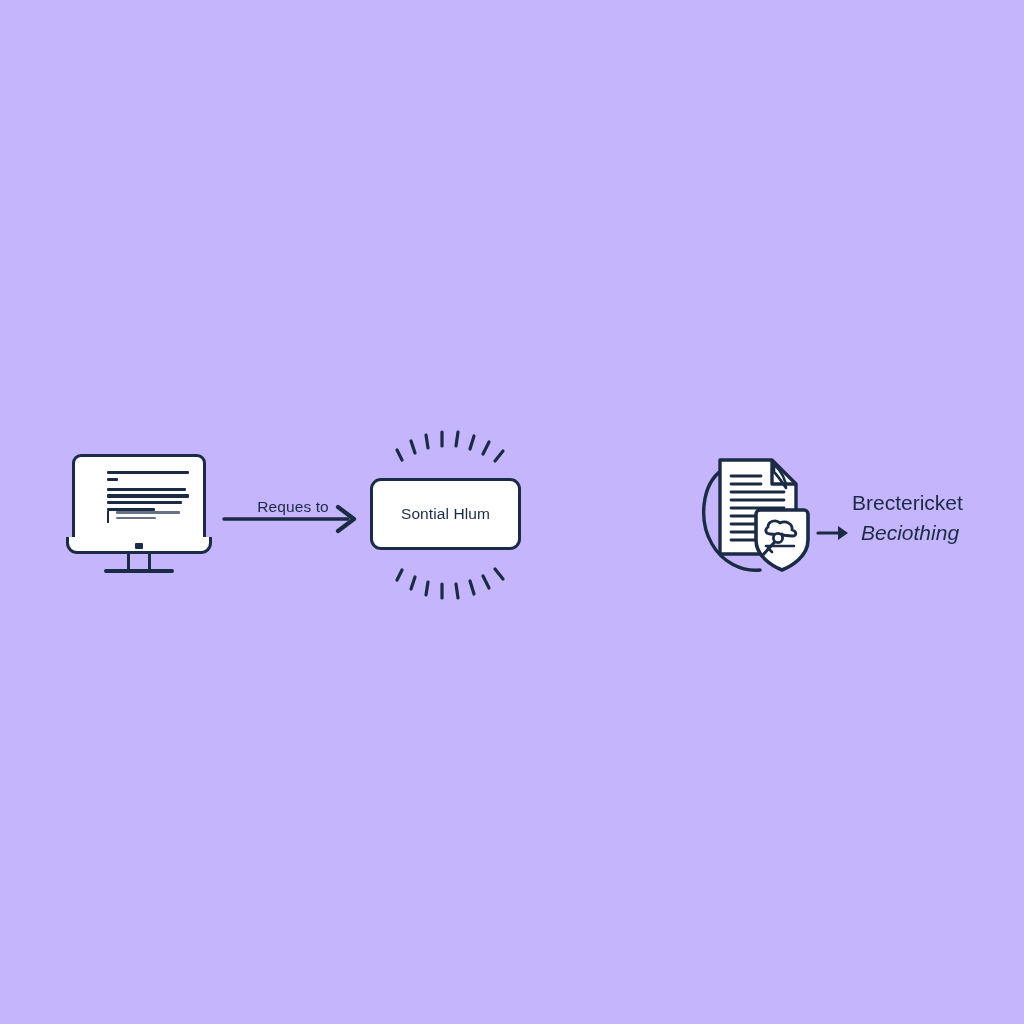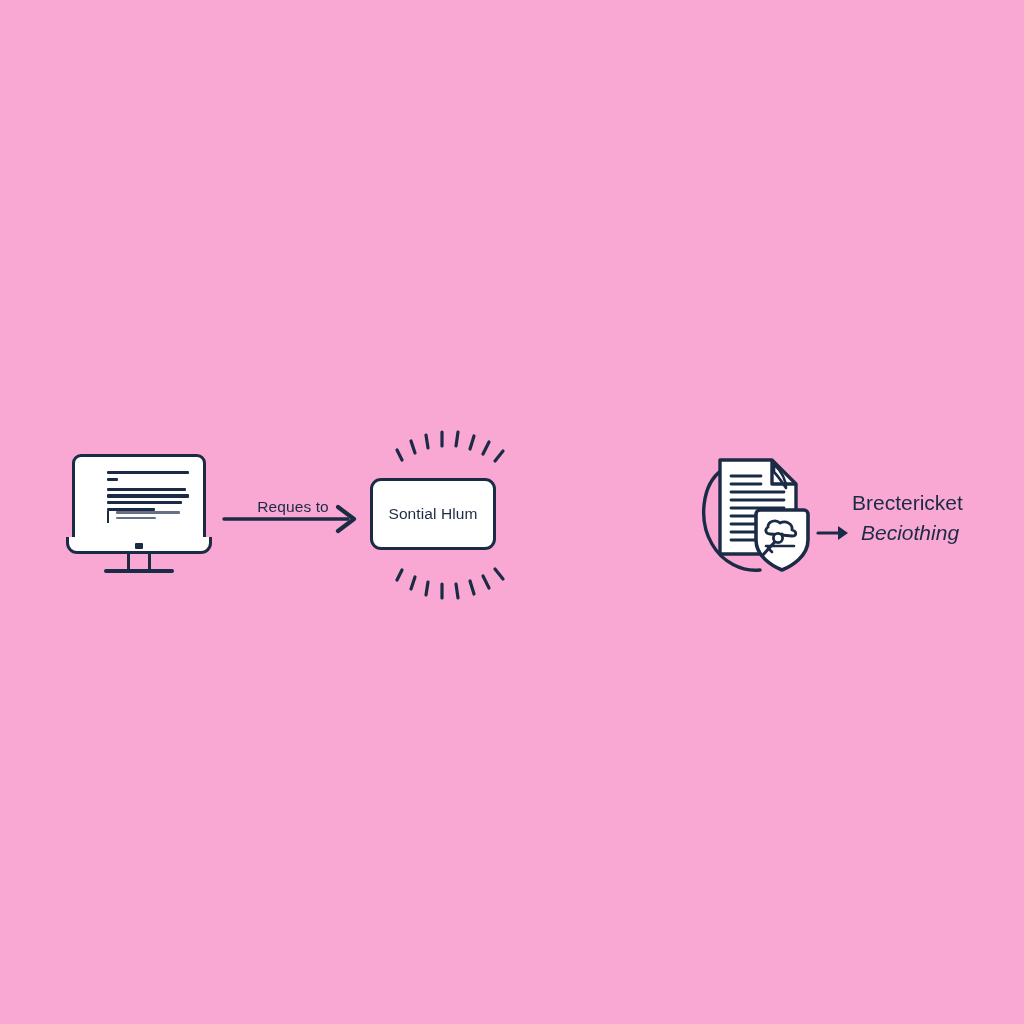--- a/index.html
+++ b/index.html
@@ -11,21 +11,21 @@
     width: 1024px;
     height: 1024px;
     background: #fdfdfd;
     font-family: "Liberation Sans", sans-serif;
     overflow: hidden;
   }
   #canvas {
     position: relative;
     width: 1024px;
     height: 1024px;
-    background: #f9a8d4;
+    background: #c4b5fd;
   }
 
   
   #flow-band {
     position: absolute;
     left: 0;
     top: 430px;
     width: 1024px;
     height: 170px;
   }
@@ -138,21 +138,21 @@
     color: #1c2b45;
     font-family: "Liberation Sans", sans-serif;
     letter-spacing: .1px;
   }
 
   
   #node-process {
     position: absolute;
     left: 370px;
     top: 48px;
-    width: 126px;
+    width: 151px;
     height: 72px;
   }
   .process-box {
     position: absolute;
     inset: 0;
     border: 3.2px solid #1c2b45;
     border-radius: 11px;
     background: #ffffff;
     box-sizing: border-box;
     display: flex;

